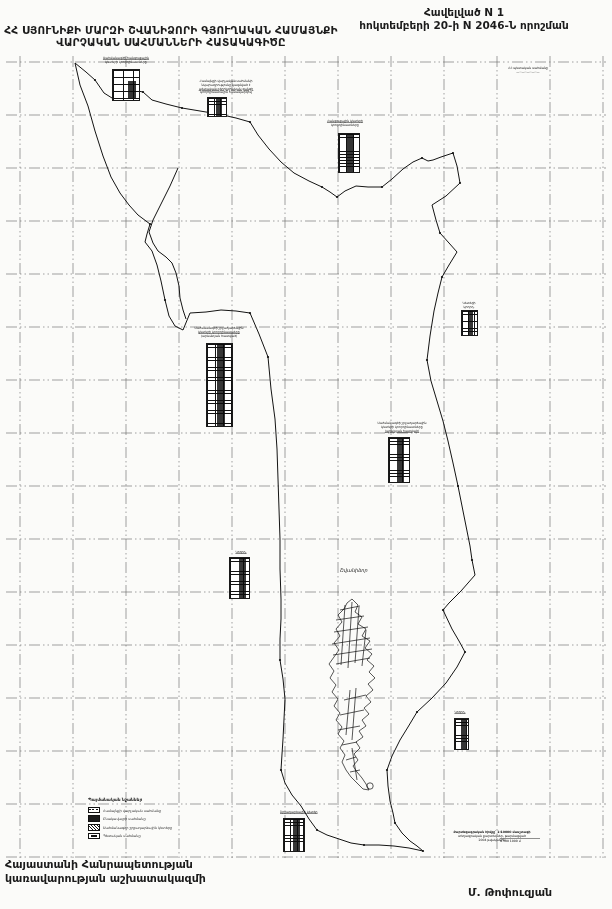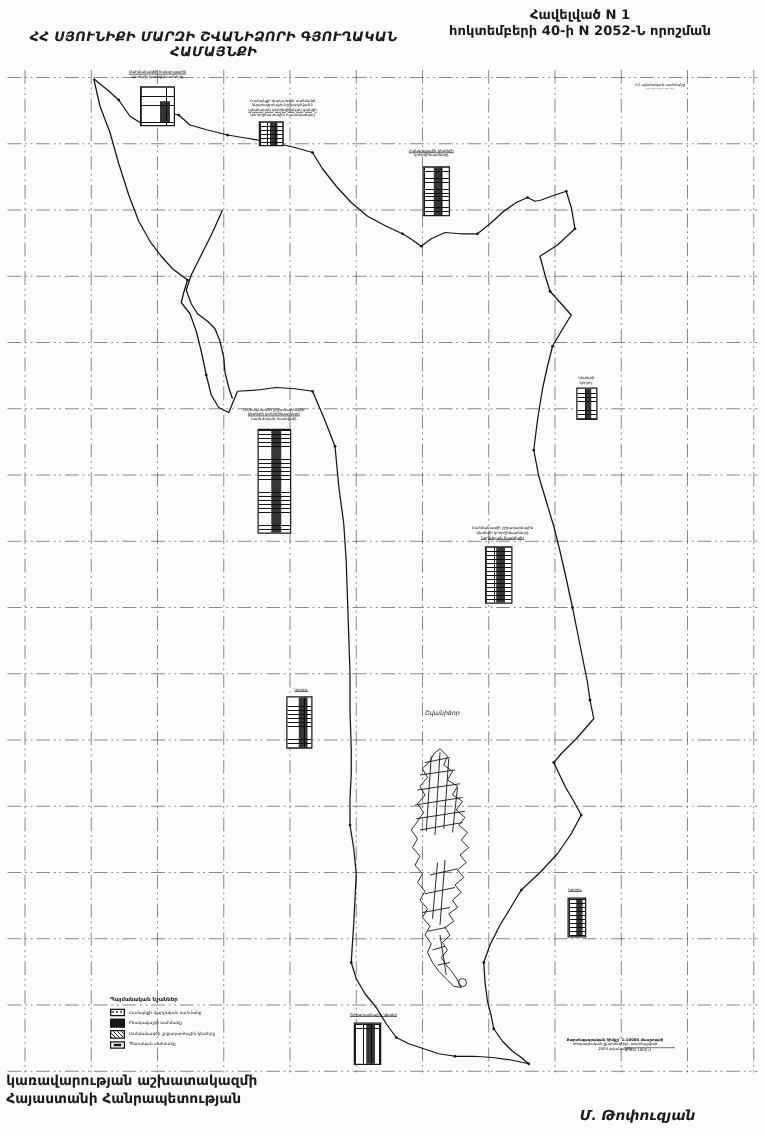--- a/index.html
+++ b/index.html
@@ -1,21 +1,21 @@
 <!DOCTYPE html>
 <html><head>
 <meta charset="utf-8">
 <style>
   html,body{margin:0;padding:0;}
   body{width:612px;height:909px;position:relative;background:#fbfbf9;
        font-family:"DejaVu Sans", sans-serif;color:#1b1b1b;overflow:hidden;}
   .abs{position:absolute;}
   .ctr{text-align:center;}
   .b{font-weight:bold;}
-  .title{font-size:10.5px;line-height:12px;letter-spacing:.2px;font-style:italic;}
+  .title{font-size:10.5px;line-height:12px;letter-spacing:.2px;}
   .hdr{font-size:10.5px;line-height:13px;}
   .ftr{font-size:11px;line-height:13.5px;}
   
   .micro{transform:scale(.5);transform-origin:0 0;font-size:6.2px;line-height:1.18;
          width:200%;color:#111;}
   .micro.c{text-align:center;}
   .ul{text-decoration:underline;}
   .vlabel{transform:scale(.72);transform-origin:0 0;font-size:7px;font-style:italic;width:140%;}
   
   .mtable{position:absolute;background-color:#fff;border:.7px solid #1a1a1a;
@@ -115,25 +115,26 @@
     <path d="M340,610 L360,606 M336,620 L364,616 M334,632 L368,627 M332,644 L370,638 M333,655 L372,649 M336,664 L370,658"></path>
     <path d="M345,605 L341,665 M352,602 L348,668 M359,607 L355,663 M366,630 L362,666"></path>
     <path d="M344,700 L366,695 M340,715 L364,710 M338,730 L360,726 M342,745 L357,742 M346,760 L356,757 M350,772 L360,770"></path>
     <path d="M350,690 L346,735 M356,688 L352,740 M352,748 L357,780"></path>
     <circle cx="370" cy="786" r="3.2"></circle>
   </g>
 </svg>
 
 <div class="abs ctr b title" style="left:2px;top:24px;width:338px;">
   <div>ՀՀ ՍՅՈՒՆԻՔԻ ՄԱՐԶԻ ՇՎԱՆԻՁՈՐԻ ԳՅՈՒՂԱԿԱՆ ՀԱՄԱՅՆՔԻ</div>
+  <div>ՎԱՐՉԱԿԱՆ  ՍԱՀՄԱՆՆԵՐԻ  ՀԱՏԱԿԱԳԻԾԸ</div>
 </div>
 
 <div class="abs ctr b hdr" style="left:320px;top:6px;width:288px;">
   <div>Հավելված  N 1</div>
-  <div>հոկտեմբերի 40-ի N 2052-Ն որոշման</div>
+  <div>հոկտեմբերի 20-ի N 2046-Ն որոշման</div>
 </div>
 
 <div class="abs" style="left:86px;top:56px;width:80px;">
   <div class="micro c">
     <div class="ul">Սահմանագծի հանգուցային</div>
     <div>կետերի կոորդինատները</div>
   </div>
 </div>
 <div class="mtable" style="left:112px;top:69px;width:26px;height:30px;--rh:7px;--cw:10px;">
   <div class="dcol" style="left:58%;width:30%;top:35%;bottom:8%;"></div>
@@ -256,18 +257,18 @@
     <div class="b">Քարտեզագրական հիմքը՝ 1:10000 մասշտաբի</div>
     <div>տեղագրական քարտեզներ, թարմացված</div>
     <div>2004 թվականին</div>
   </div>
 </div>
 <div class="abs" style="left:500px;top:838px;width:40px;">
   <div class="micro" style="border-top:.7px solid #222;">0   500   1000 մ</div>
 </div>
 
 <div class="abs b ftr" style="left:5px;top:858px;width:280px;">
+  <div>Հայաստանի Հանրապետության</div>
   <div>կառավարության աշխատակազմի</div>
-  <div>Հայաստանի Հանրապետության</div>
-</div>
-<div class="abs b ftr ctr" style="left:420px;top:886px;width:180px;font-style:italic;">
+</div>
+<div class="abs b ftr ctr" style="left:420px;top:886px;width:180px;">
   <span>Մ. Թոփուզյան</span>
 </div>
 
 </body></html>

